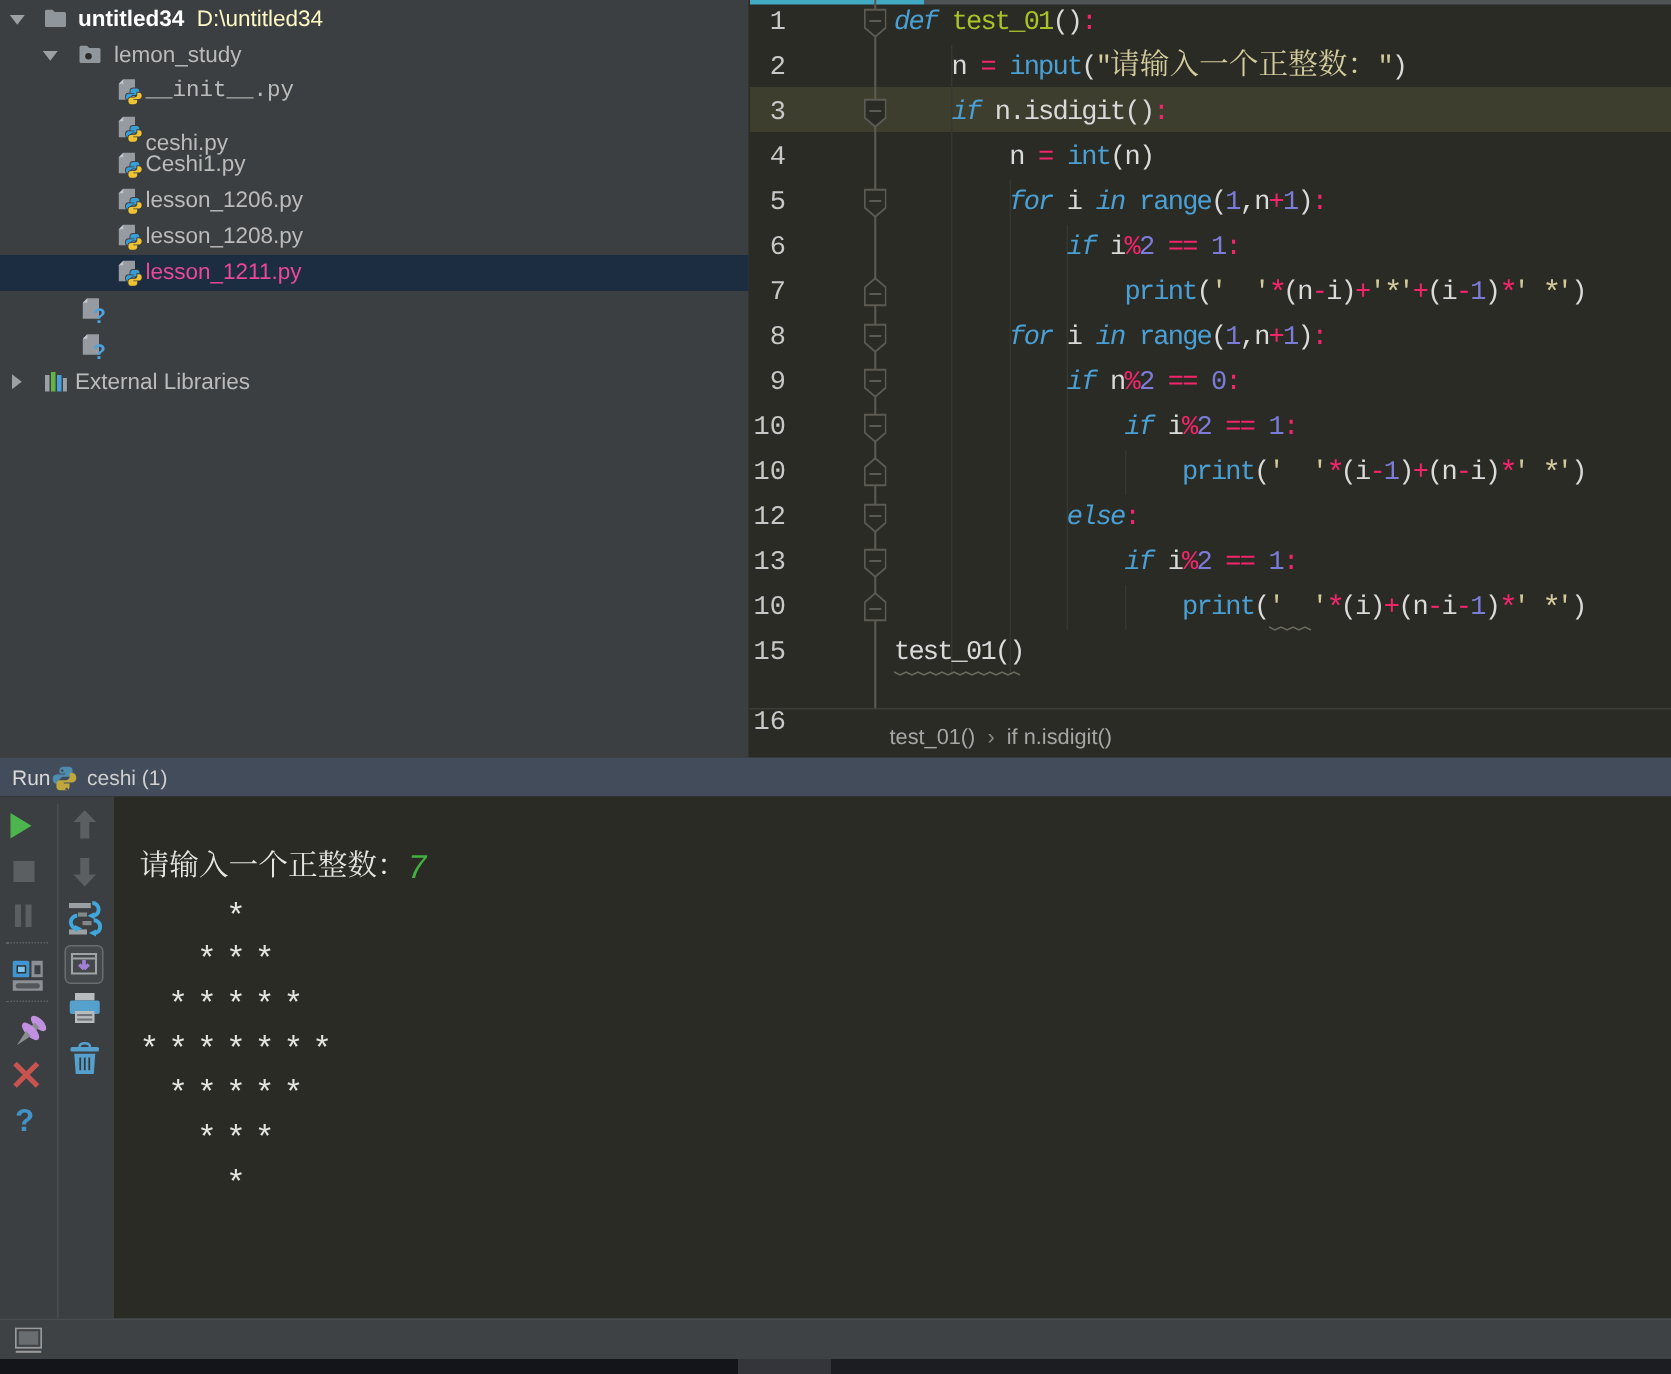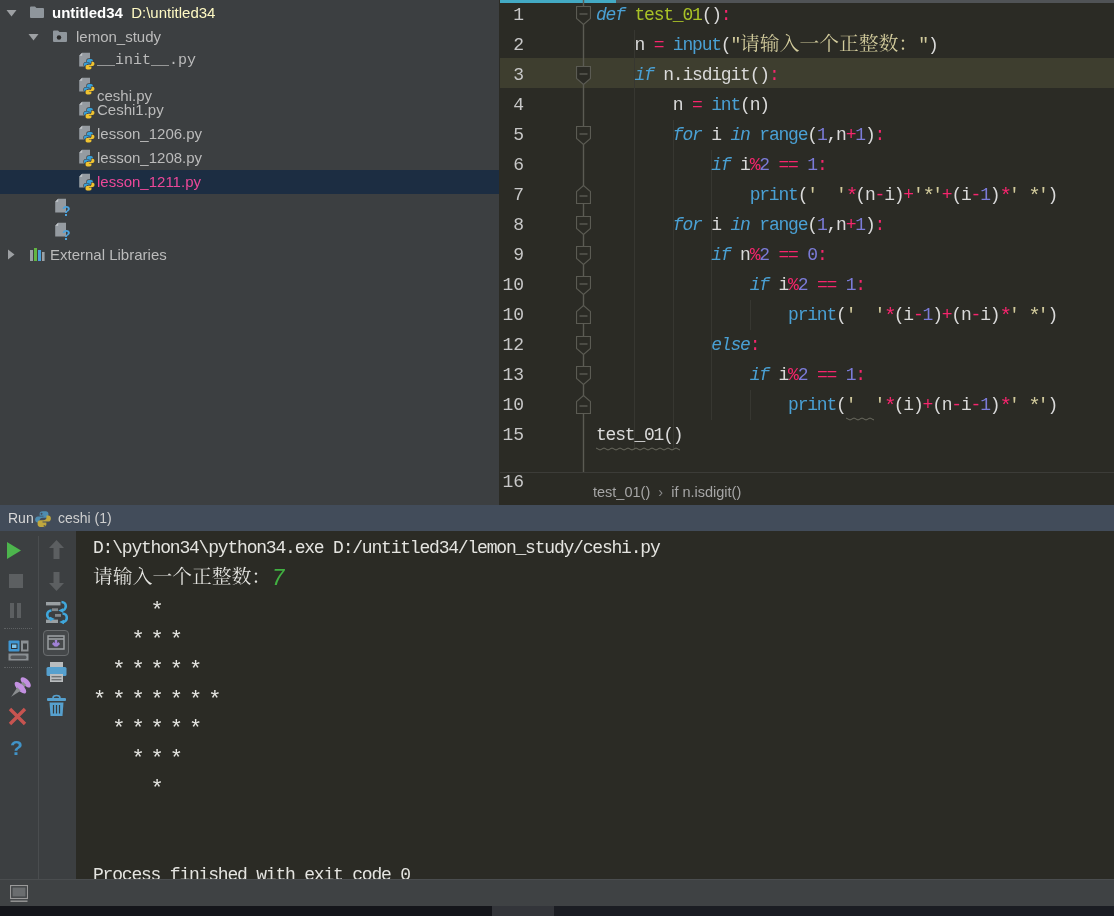--- a/index.html
+++ b/index.html
@@ -295,21 +295,20 @@
       <rect x="5" y="13" width="13" height="8" fill="#b9bcbe"></rect>
       <rect x="6.5" y="15" width="10" height="1.4" fill="#6f7375"></rect>
       <rect x="6.5" y="18" width="10" height="1.4" fill="#6f7375"></rect>
     </svg>
     <svg class="ab" style="left:46px;top:694px;width:21px;height:23px" viewBox="0 0 21 23">
       <rect x="1" y="4" width="19" height="3" rx="1" fill="#56a0ce"></rect>
       <path d="M7 4 q0-2.5 3.5-2.5 q3.5 0 3.5 2.5" fill="none" stroke="#56a0ce" stroke-width="1.6"></path>
       <path d="M3.5 8.5 H17.5 L16.5 22 H4.5 Z" fill="#56a0ce"></path>
       <path d="M7.5 11 V19.5 M10.5 11 V19.5 M13.5 11 V19.5" stroke="#35393b" stroke-width="1.2"></path>
     </svg>
-  <div class="cn" style="top:534.2px">D:\python34\python34.exe D:/untitled34/lemon_study/ceshi.py</div>
 <div class="cn" style="top:563.9px"><svg style="width:178.20000000000002px;height:19.8px;vertical-align:-2.4px" viewBox="0 0 9000 1000">
         <g fill="#E4E4E0">
           <use href="#g0" x="0"></use>
           <use href="#g1" x="1000"></use>
           <use href="#g2" x="2000"></use>
           <use href="#g3" x="3000"></use>
           <use href="#g4" x="4000"></use>
           <use href="#g5" x="5000"></use>
           <use href="#g6" x="6000"></use>
           <use href="#g7" x="7000"></use>
@@ -318,21 +317,20 @@
       </svg><i class="g7">7</i></div>
 <div class="cn" style="top:593.6px"><span class="st">      *</span></div>
 <div class="cn" style="top:623.3px"><span class="st">    * * *</span></div>
 <div class="cn" style="top:653.0px"><span class="st">  * * * * *</span></div>
 <div class="cn" style="top:682.7px"><span class="st">* * * * * * *</span></div>
 <div class="cn" style="top:712.4px"><span class="st">  * * * * *</span></div>
 <div class="cn" style="top:742.1px"><span class="st">    * * *</span></div>
 <div class="cn" style="top:771.8px"><span class="st">      *</span></div>
 <div class="cn" style="top:801.5px"></div>
 <div class="cn" style="top:831.2px"></div>
-<div class="cn" style="top:860.9px">Process finished with exit code 0</div>
 
   <div class="ab" style="left:0;top:879px;width:1114px;height:27px;background:#3f4244;border-top:1px solid #4a4d4f"></div>
   <svg class="ab" style="left:10px;top:885px;width:18px;height:17px" viewBox="0 0 18 17">
     <rect x="0.5" y="0.5" width="17" height="13" fill="none" stroke="#9a9a9a" stroke-width="1.2"></rect>
     <rect x="2.5" y="2.5" width="13" height="9" fill="#6a6d6f"></rect>
     <rect x="0.5" y="15.5" width="17" height="1.4" fill="#9a9a9a"></rect>
   </svg>
 
   <div class="ab" style="left:0;top:906px;width:1114px;height:10px;background:#14151a"></div>
   <div class="ab" style="left:492px;top:906px;width:62px;height:10px;background:#33353a"></div>

